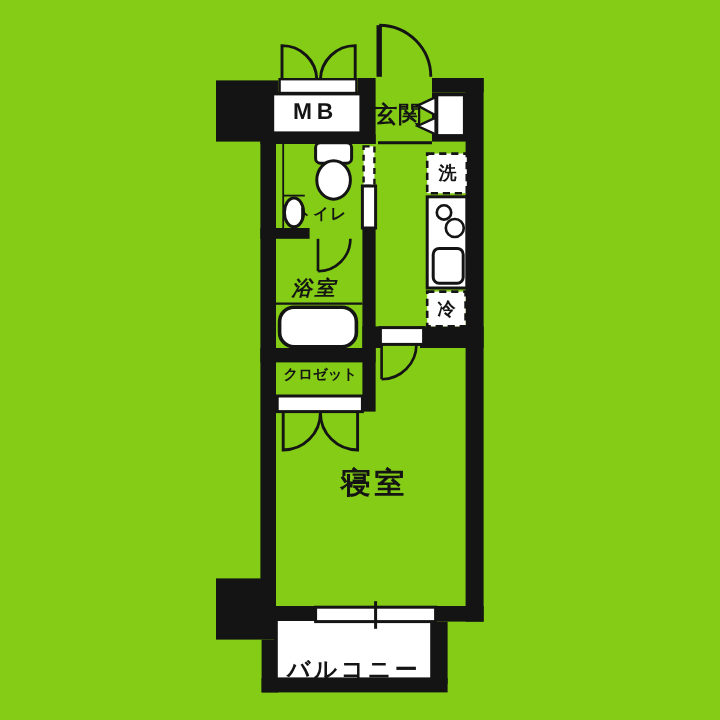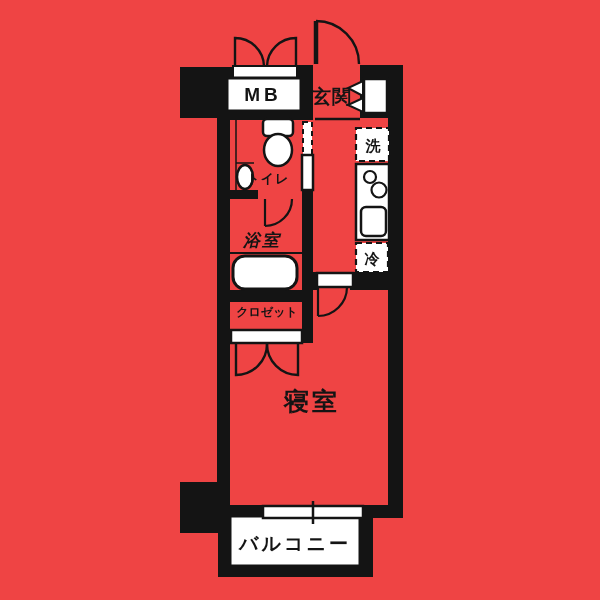--- a/index.html
+++ b/index.html
@@ -1,33 +1,33 @@
 <!DOCTYPE html>
 <html><head>
 <meta charset="utf-8">
 <style>
   html,body{margin:0;padding:0;background:#ffffff;}
   #canvas{
-    position:relative;width:600px;height:600px;background:#ef4444;overflow:hidden;
+    position:relative;width:600px;height:600px;background:#84cc16;overflow:hidden;
     font-family:"Liberation Sans","DejaVu Sans",sans-serif;
   }
   #plan-svg{position:absolute;left:0;top:0;}
   .lbl{
     position:absolute;transform:translate(-50%,-50%);
     color:#141414;font-weight:700;white-space:nowrap;line-height:1;
   }
   .lbl-mb{font-size:19px;letter-spacing:4px;}
   .lbl-genkan{font-size:19px;letter-spacing:1px;}
   .lbl-toilet{font-size:13px;letter-spacing:1px;}
   .lbl-washer,.lbl-fridge{font-size:15px;}
   .lbl-bath{font-size:17px;letter-spacing:2px;}
   .lbl-closet{font-size:12px;letter-spacing:0px;}
-  .lbl-bedroom{font-size:25px;letter-spacing:3px;font-family:Liberation Mono, monospace;}
+  .lbl-bedroom{font-size:25px;letter-spacing:3px;}
   .lbl-size{font-size:25px;letter-spacing:1px;}
-  .lbl-balcony{font-size:19px;letter-spacing:3px;}
+  .lbl-balcony{font-size:19px;letter-spacing:3px;margin-top:16px;}
 </style>
 </head>
 <body>
 
 <div id="canvas">
 
   <svg id="plan-svg" width="600" height="600" viewBox="0 0 600 600">
 
     <g fill="#141414" stroke="none">
       <rect x="180" y="67" width="52" height="51"></rect>

